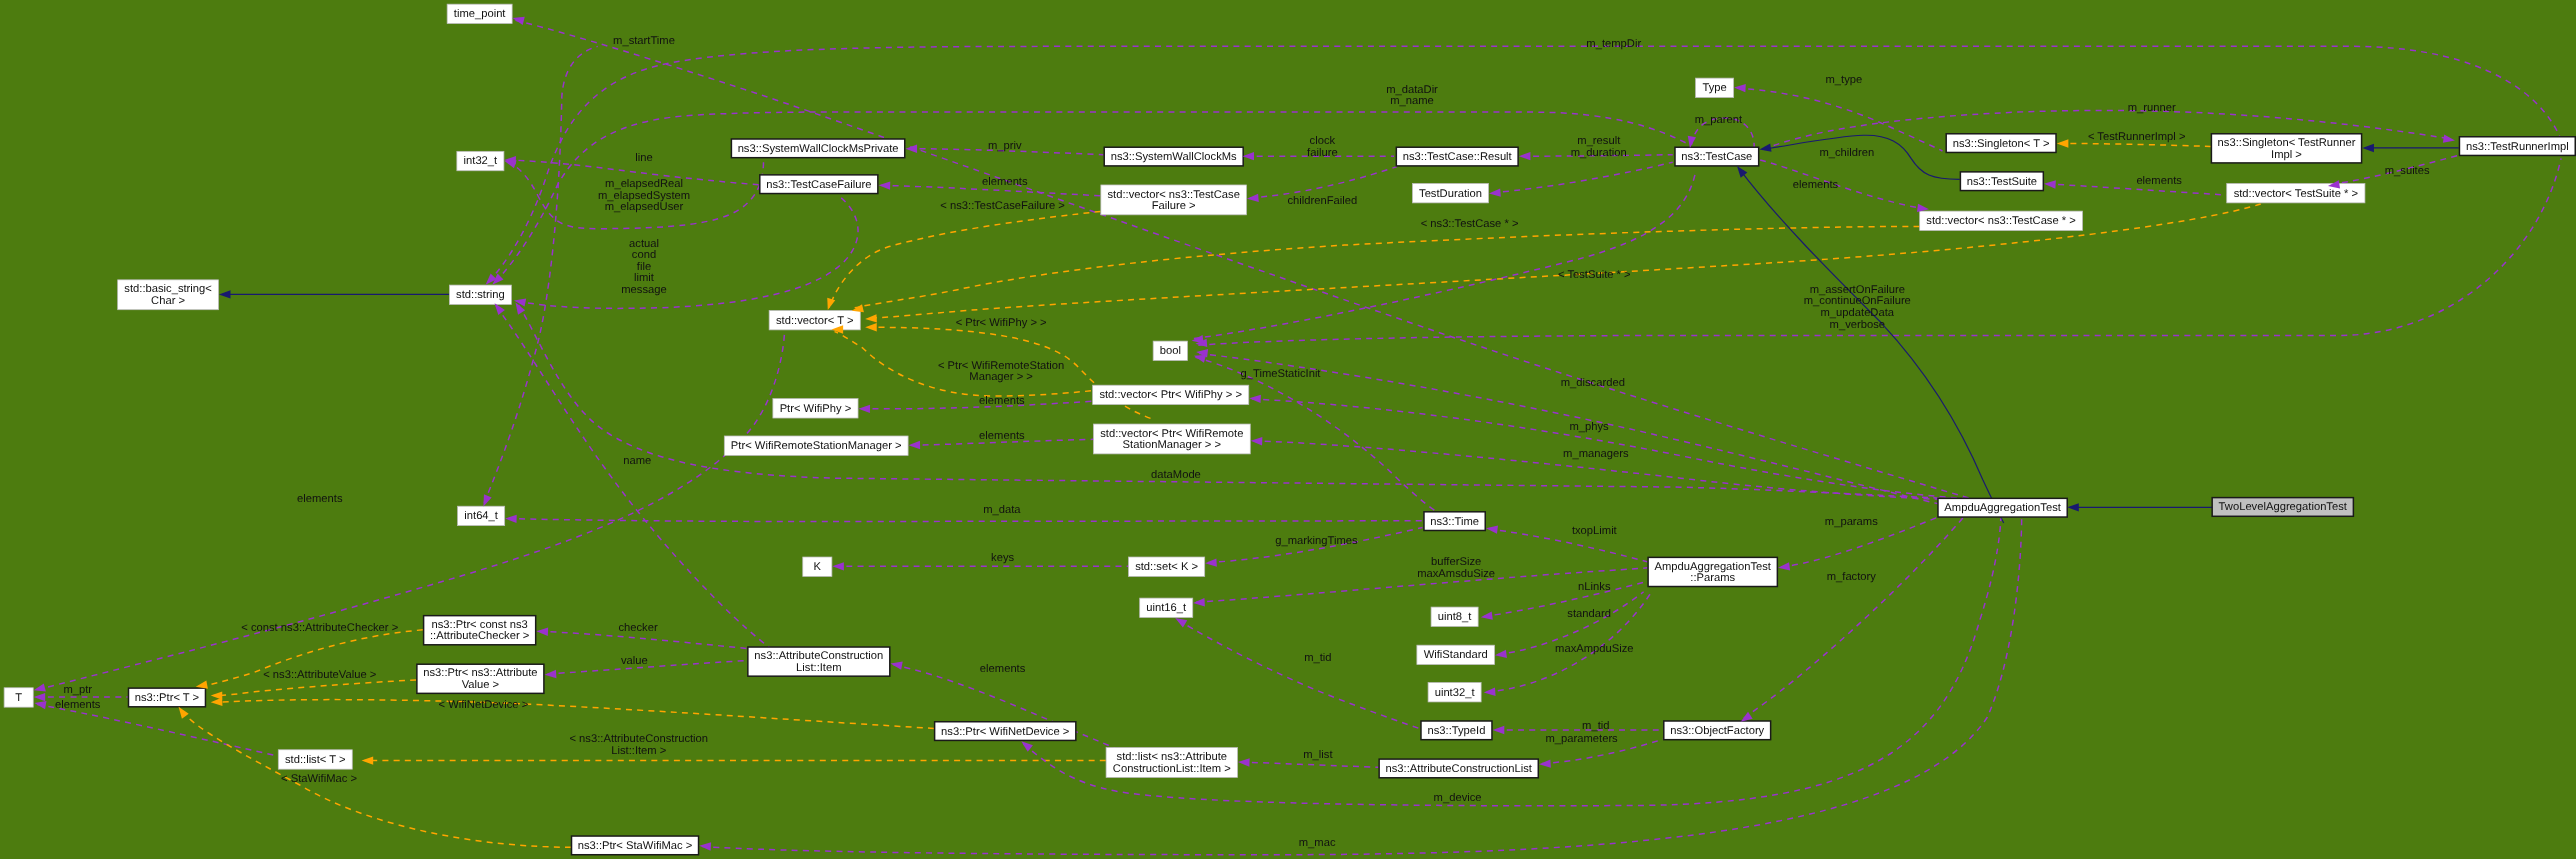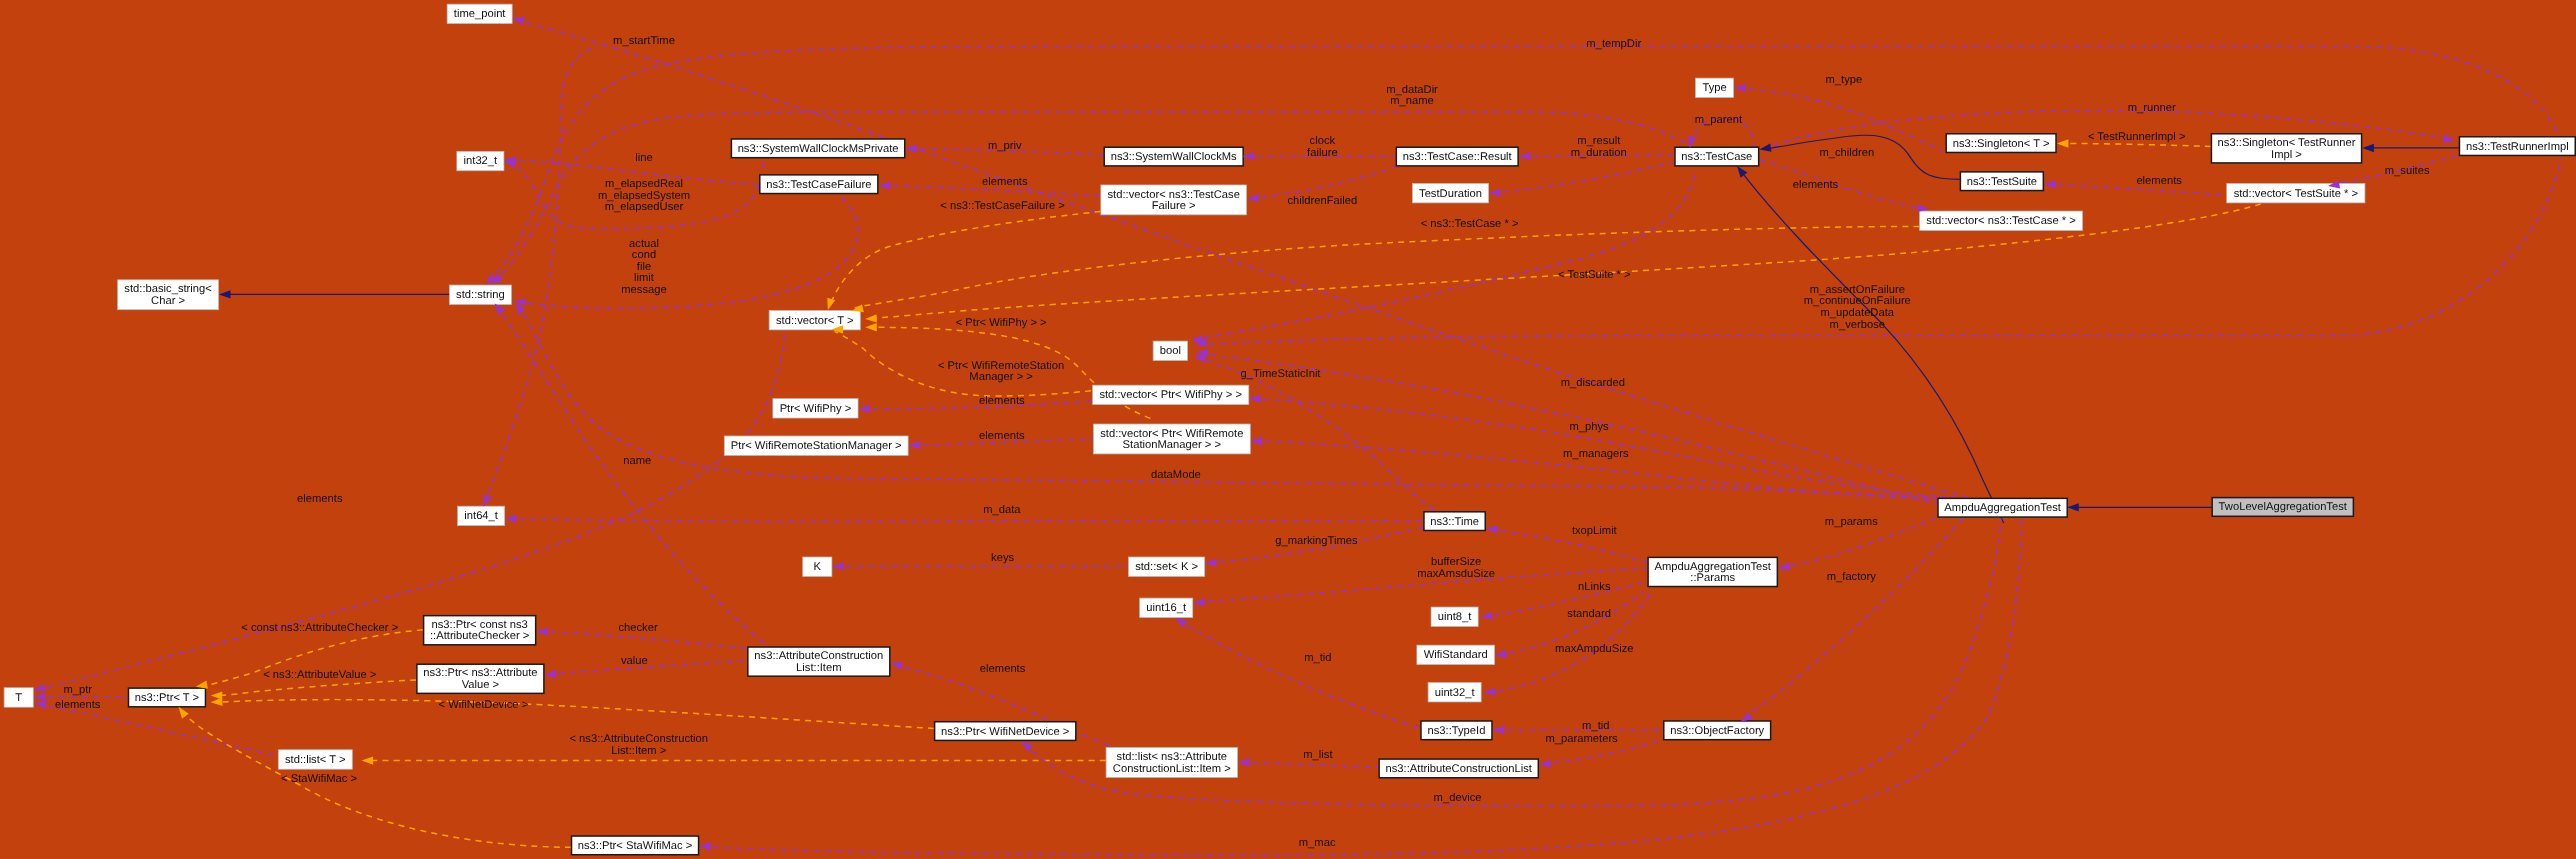--- a/index.html
+++ b/index.html
@@ -1,16 +1,16 @@
 <!DOCTYPE html>
 <html style="font-size:12px"><head>
 <meta charset="utf-8">
 <style>
 html,body{margin:0;padding:0;background:#fff;}
-#stage{position:relative;width:2576px;height:860px;background:#c2410c;overflow:hidden;text-align:right;}
+#stage{position:relative;width:2576px;height:860px;background:#4d7c0f;overflow:hidden;text-align:right;}
 svg#graph{position:absolute;left:0;top:0;}
 text{font-family:"Liberation Sans",sans-serif;font-size:15px;fill:#111;-webkit-font-smoothing:antialiased;text-rendering:geometricPrecision;}
 .nt{text-anchor:middle;}
 .el{text-anchor:middle;}
 .edge{fill:none;stroke-width:2;stroke-dasharray:8 7;stroke-linecap:butt;}
 .einh{fill:none;stroke-width:1.6;}
 </style>
 </head>
 <body>
 

